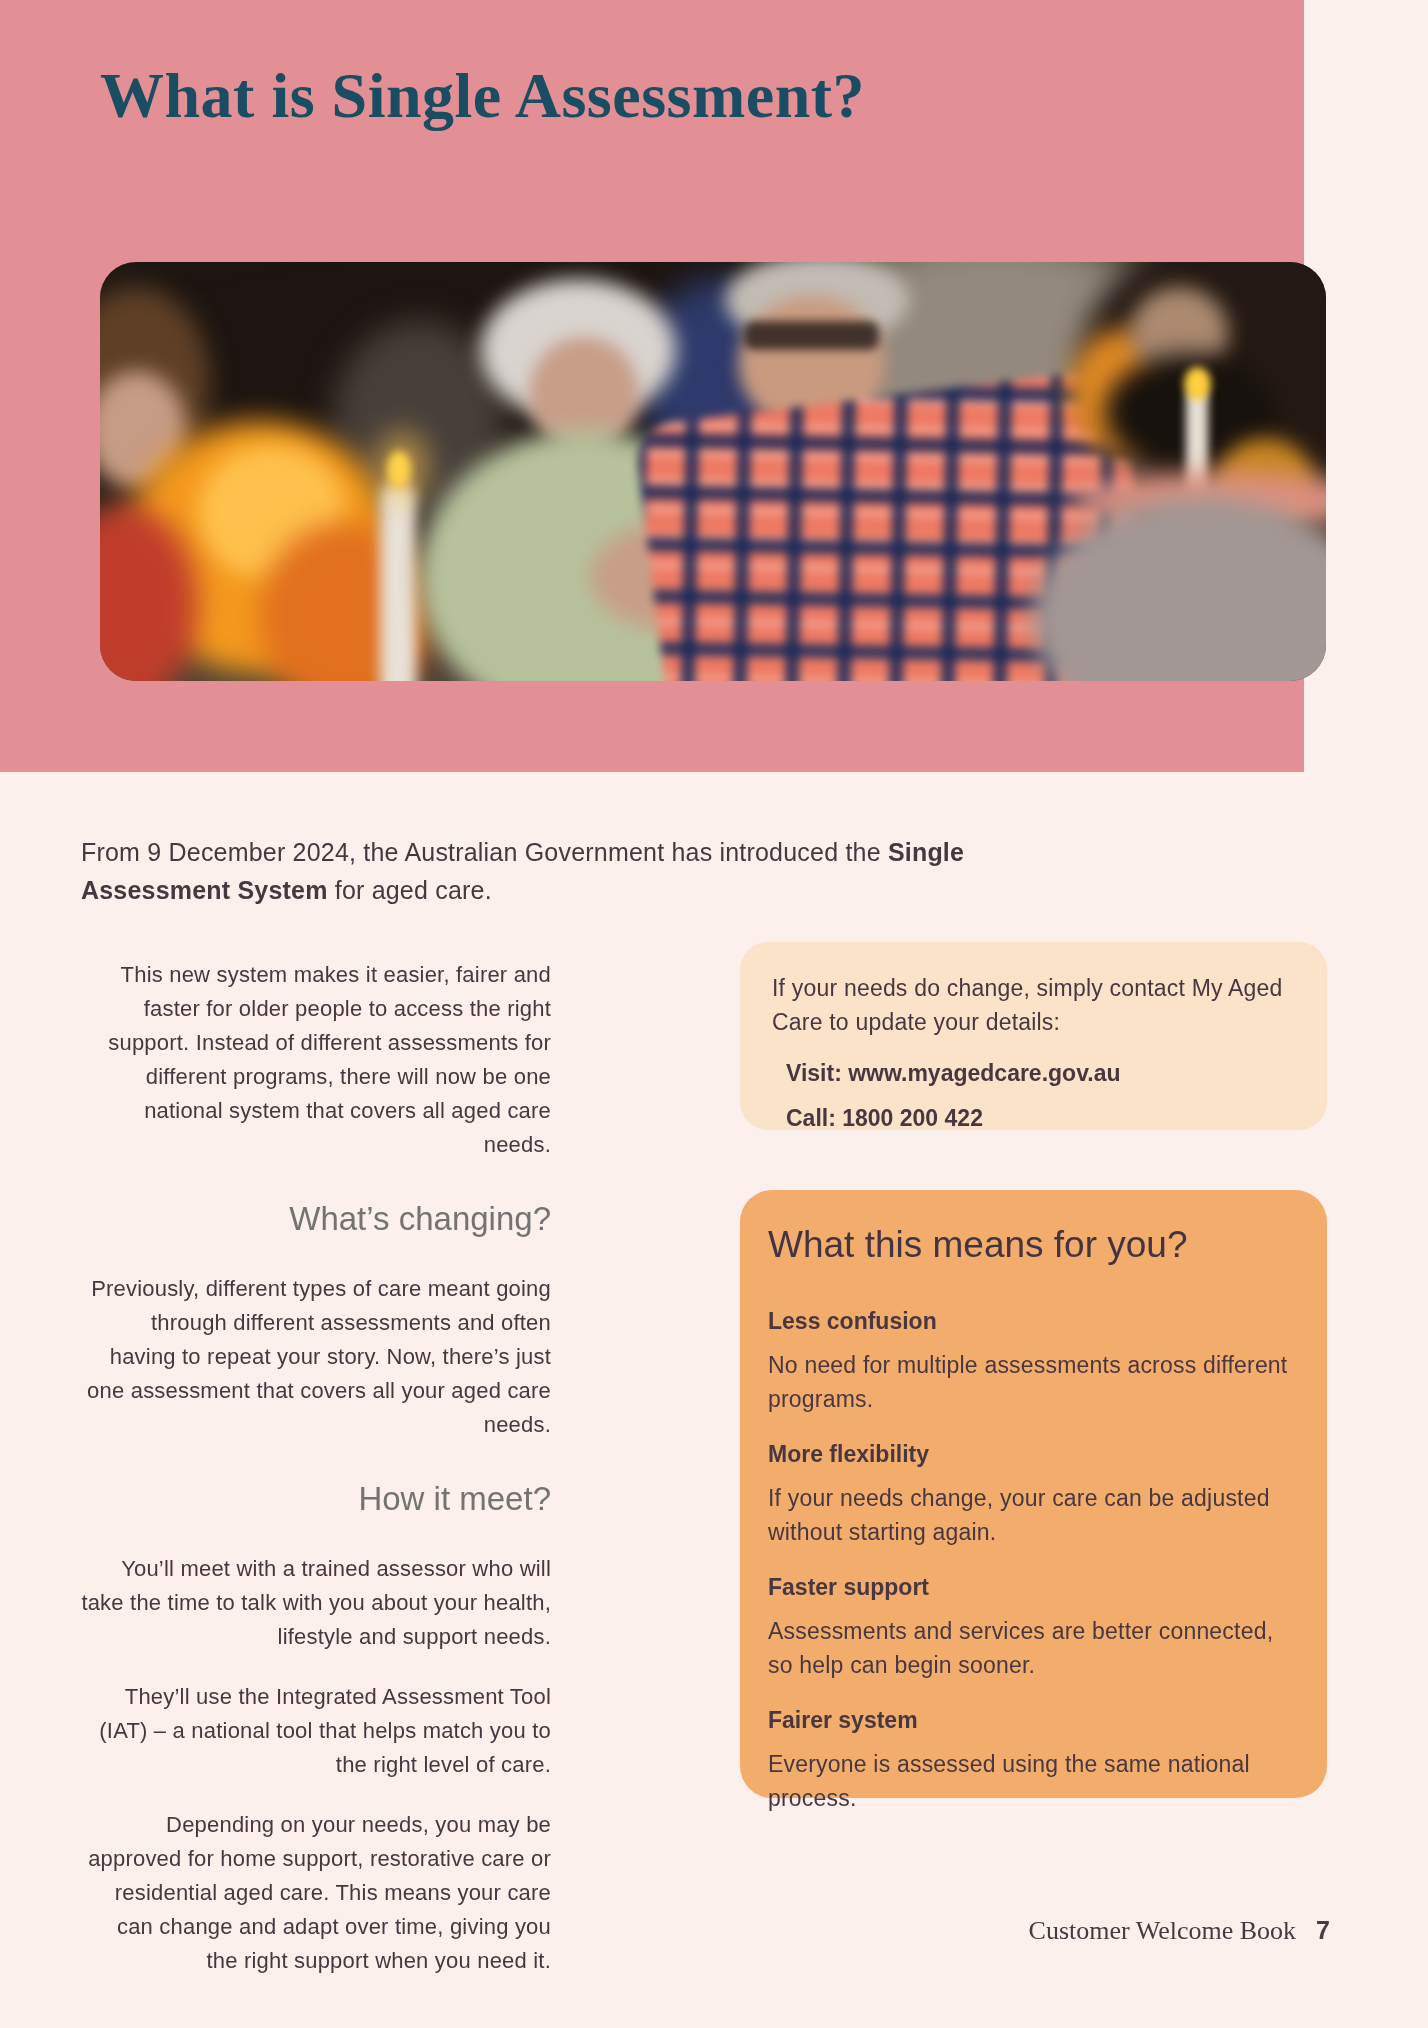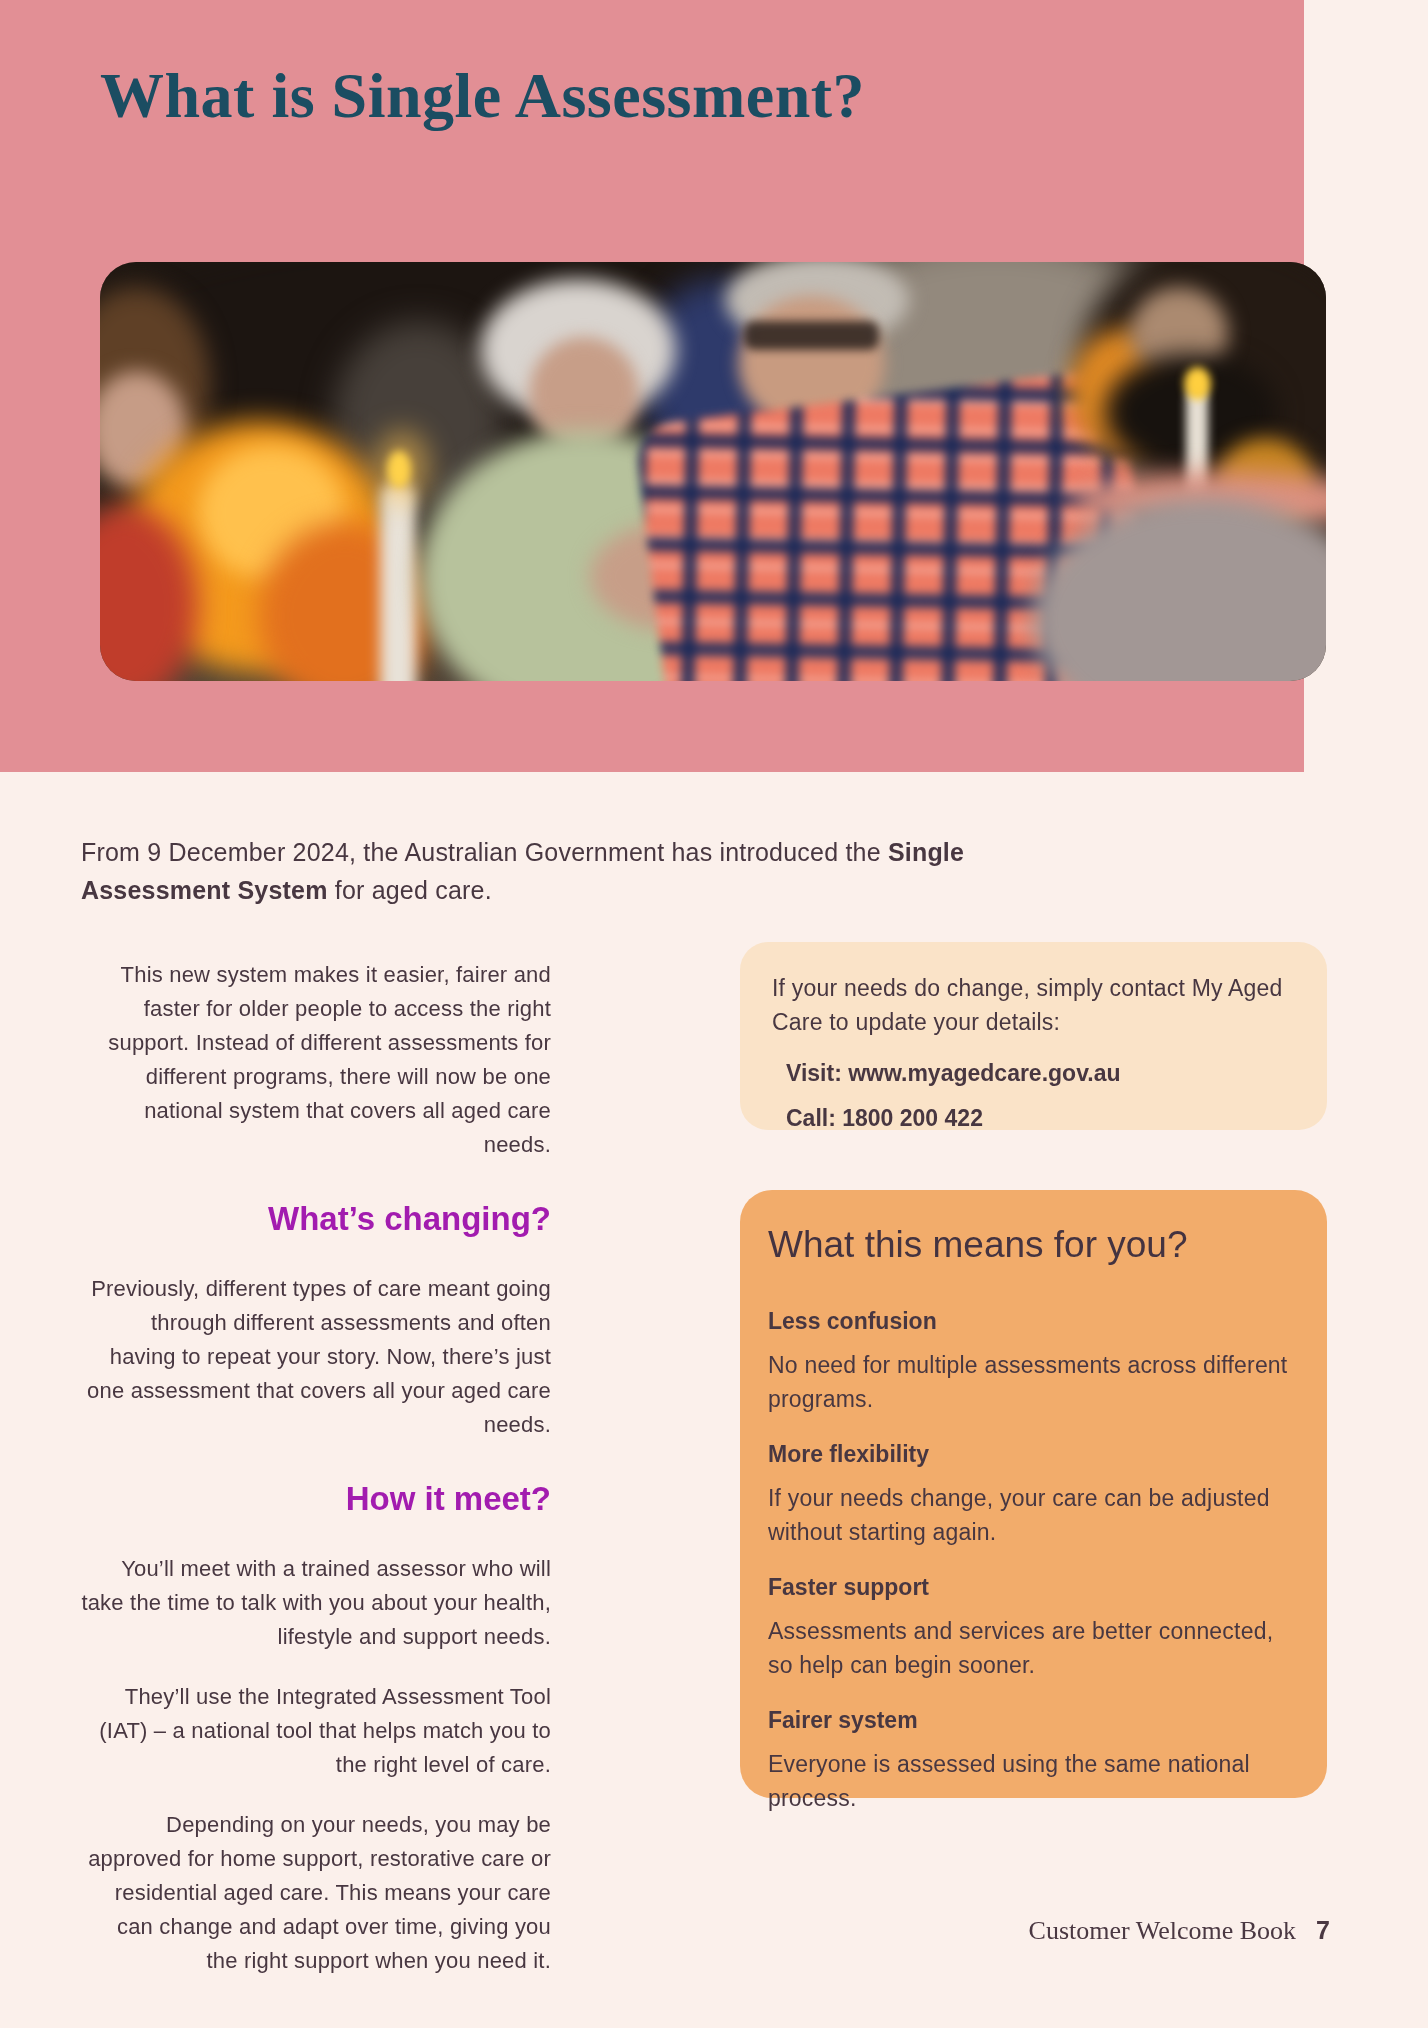--- a/index.html
+++ b/index.html
@@ -54,21 +54,21 @@
   .col-left{
     position:absolute;left:81px;top:958px;width:470px;text-align:right;
   }
   .col-left p{
     margin:0 0 26px 0;
     font-size:22px;line-height:34px;letter-spacing:0.2px;
   }
   .col-left h2{
     margin:36px 0 32px 0;
     font-size:33px;line-height:42px;
-    font-weight:700;color:#a21caf;
+    font-weight:400;color:#737373;
   }
   
   .contact-box{
     position:absolute;left:740px;top:942px;width:587px;height:188px;
     background:#FAE3C8;border-radius:28px;
     box-sizing:border-box;padding:29px 32px;
   }
   .contact-box .lead{
     margin:0 0 18px 0;
     font-size:23px;line-height:34px;letter-spacing:0.2px;

